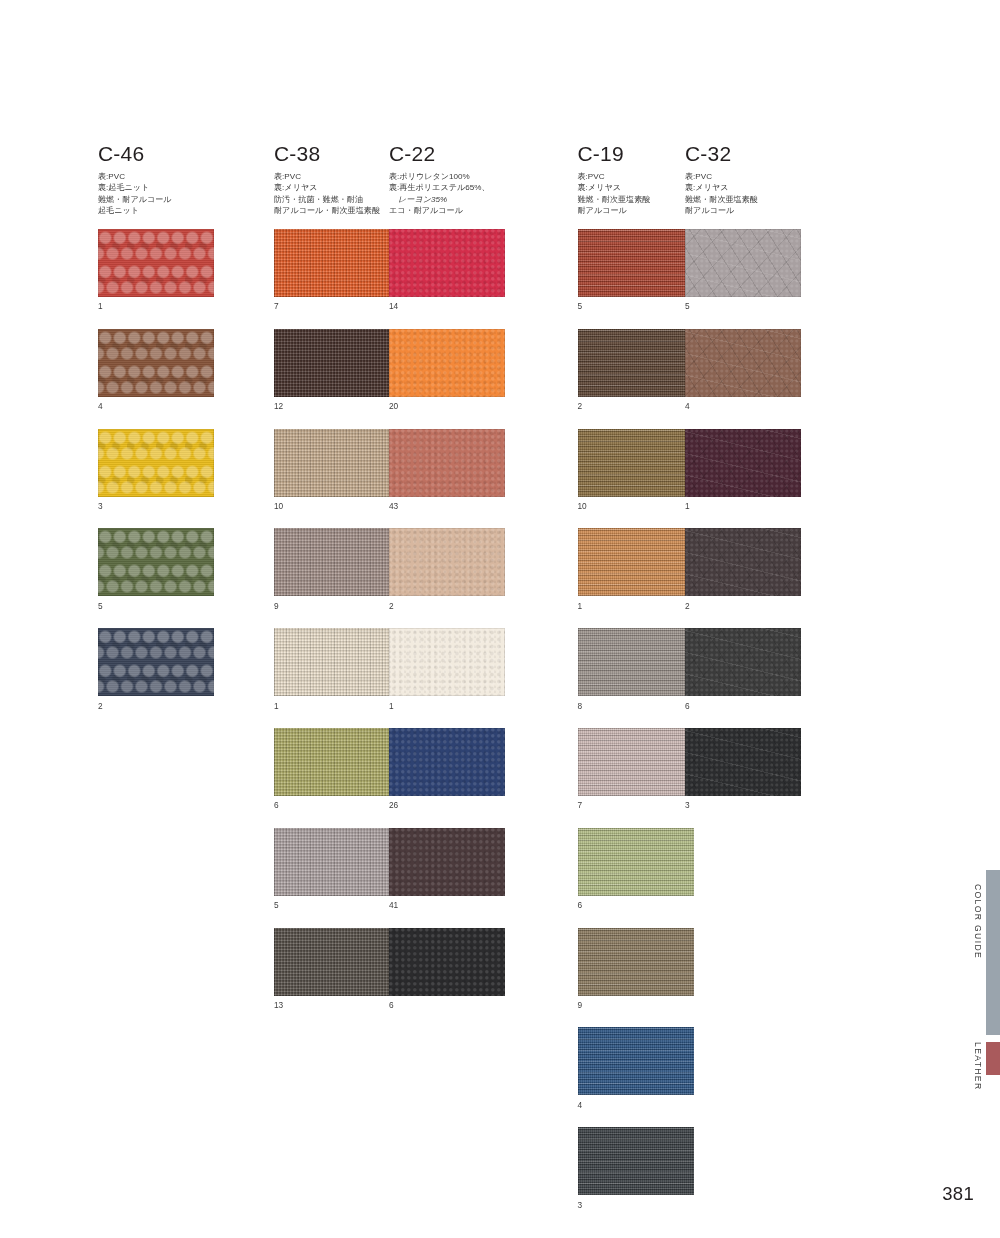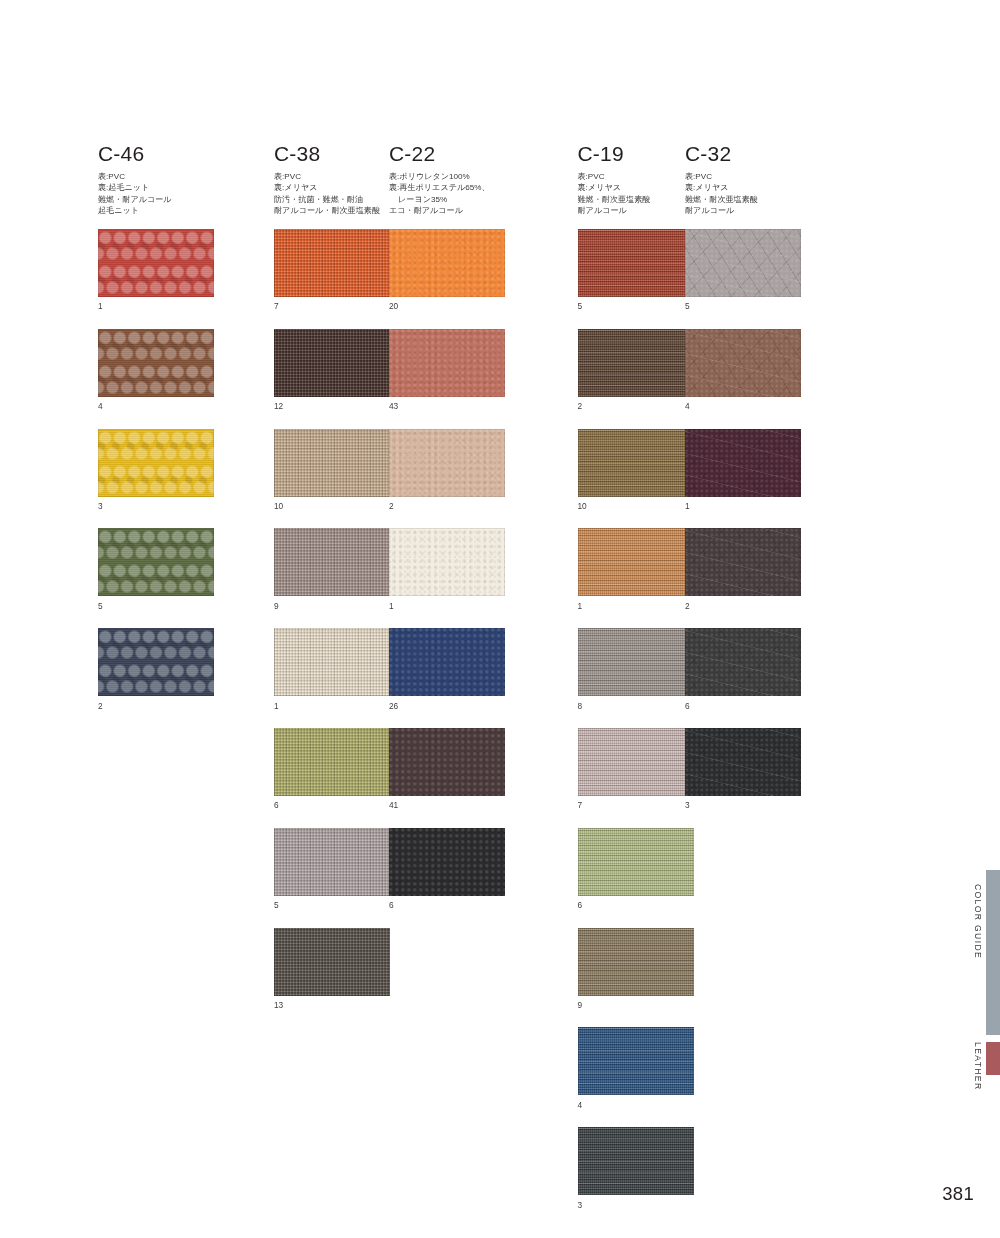--- a/index.html
+++ b/index.html
@@ -40,21 +40,21 @@
     white-space:nowrap;
   }
   .col-specs{
     font-size:8.1px;
     line-height:1.42;
     color:#3a3a3a;
     margin:0 0 12px 0;
     white-space:nowrap;
   }
   .col-specs div{white-space:nowrap;}
-  .col-specs .indent{padding-left:9px;}
+  .col-specs .indent{padding-left:9px;font-style:italic;}
 
   .swatch-list{position:relative;}
   .swatch-item{margin-bottom:18px;}
   .swatch{
     width:116px;height:68px;
     position:relative;
     display:block;
     background-repeat:repeat;
   }
   .swatch-num{
@@ -261,20 +261,26 @@
       <div class="col col-2">
         <div class="col-code">C-22</div>
         <div class="col-specs">
           <div>表:ポリウレタン100%</div>
           <div>裏:再生ポリエステル65%、</div>
           <div class="indent">レーヨン35%</div>
           <div>エコ・耐アルコール</div>
         </div>
         <div class="swatch-list">
           <div class="swatch-item">
+            <div class="swatch swatch-border tex-grain" style="background: rgb(211, 46, 75);">
+              <div class="tx"></div>
+            </div>
+            <span class="swatch-num">14</span>
+          </div>
+          <div class="swatch-item">
             <div class="swatch swatch-border tex-grain" style="background: rgb(243, 136, 58);">
               <div class="tx"></div>
             </div>
             <span class="swatch-num">20</span>
           </div>
           <div class="swatch-item">
             <div class="swatch swatch-border tex-grain" style="background: rgb(191, 113, 97);">
               <div class="tx"></div>
             </div>
             <span class="swatch-num">43</span>

